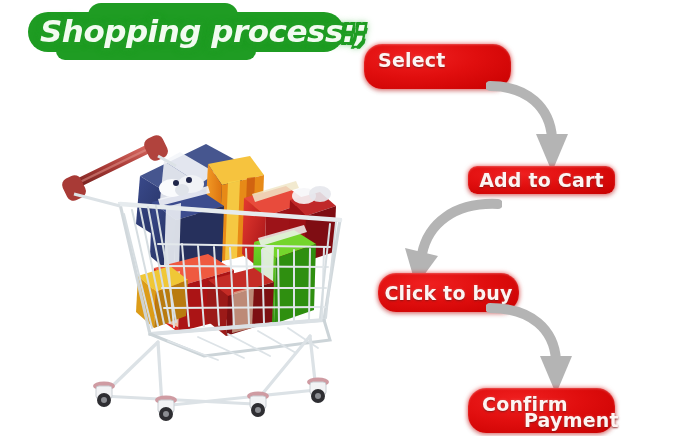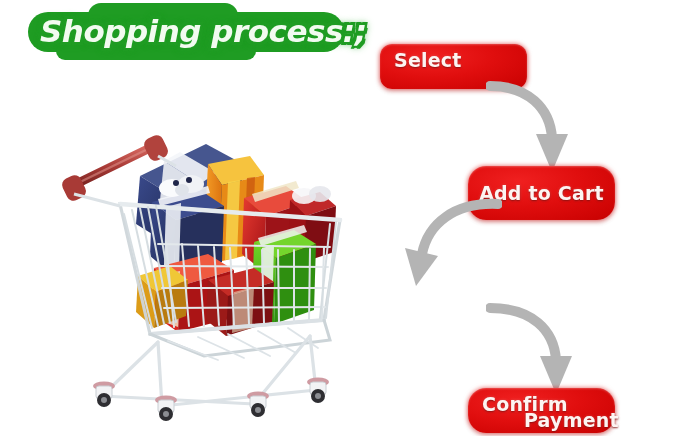--- a/index.html
+++ b/index.html
@@ -109,22 +109,22 @@
     position: absolute; left: 14px; top: 5px;
   }
   .two-line .line-b {
     position: absolute; left: 56px; top: 21px;
   }
   .one-line {
     position: relative; width: 100%; height: 100%;
     display: flex; align-items: center; justify-content: center;
   }
 
-  #step-1 { left: 380px; top: 44px;  width: 147px; height: 45px; border-radius: 12px; }
-  #step-2 { left: 468px; top: 166px; width: 147px; height: 54px; }
+  #step-1 { left: 364px; top: 44px;  width: 147px; height: 45px; }
+  #step-2 { left: 468px; top: 166px; width: 147px; height: 28px; border-radius: 9px; }
   #step-3 { left: 378px; top: 273px; width: 141px; height: 39px; }
   #step-4 { left: 468px; top: 388px; width: 147px; height: 45px; }
 
   
   .arrow {
     position: absolute;
     pointer-events: none;
   }
   #arrow-1 { left: 486px; top: 80px;  width: 100px; height: 96px; }
   #arrow-2 { left: 392px; top: 198px; width: 110px; height: 90px; }
@@ -361,20 +361,25 @@
     <div class="one-line">
       <span class="step-label">Add to Cart</span>
     </div>
   </div>
 
   <svg class="arrow" id="arrow-2" viewBox="0 0 110 90">
     <path d="M106 6 C 62 4, 36 26, 30 56" stroke="#b4b4b4" stroke-width="10" fill="none" stroke-linecap="round"></path>
     <path d="M13 50 L24 88 L46 58 Z" fill="#b4b4b4"></path>
   </svg>
 
+  <div class="step" id="step-3">
+    <div class="one-line">
+      <span class="step-label">Click to buy</span>
+    </div>
+  </div>
 
   <svg class="arrow" id="arrow-3" viewBox="0 0 110 96">
     <path d="M4 6 C 46 6, 68 28, 70 58" stroke="#b4b4b4" stroke-width="10" fill="none" stroke-linecap="round"></path>
     <path d="M54 54 L70 92 L86 54 Z" fill="#b4b4b4"></path>
   </svg>
 
   <div class="step" id="step-4">
     <div class="two-line">
       <span class="step-label line-b">Payment</span>
       <span class="step-label line-a">Confirm</span>

